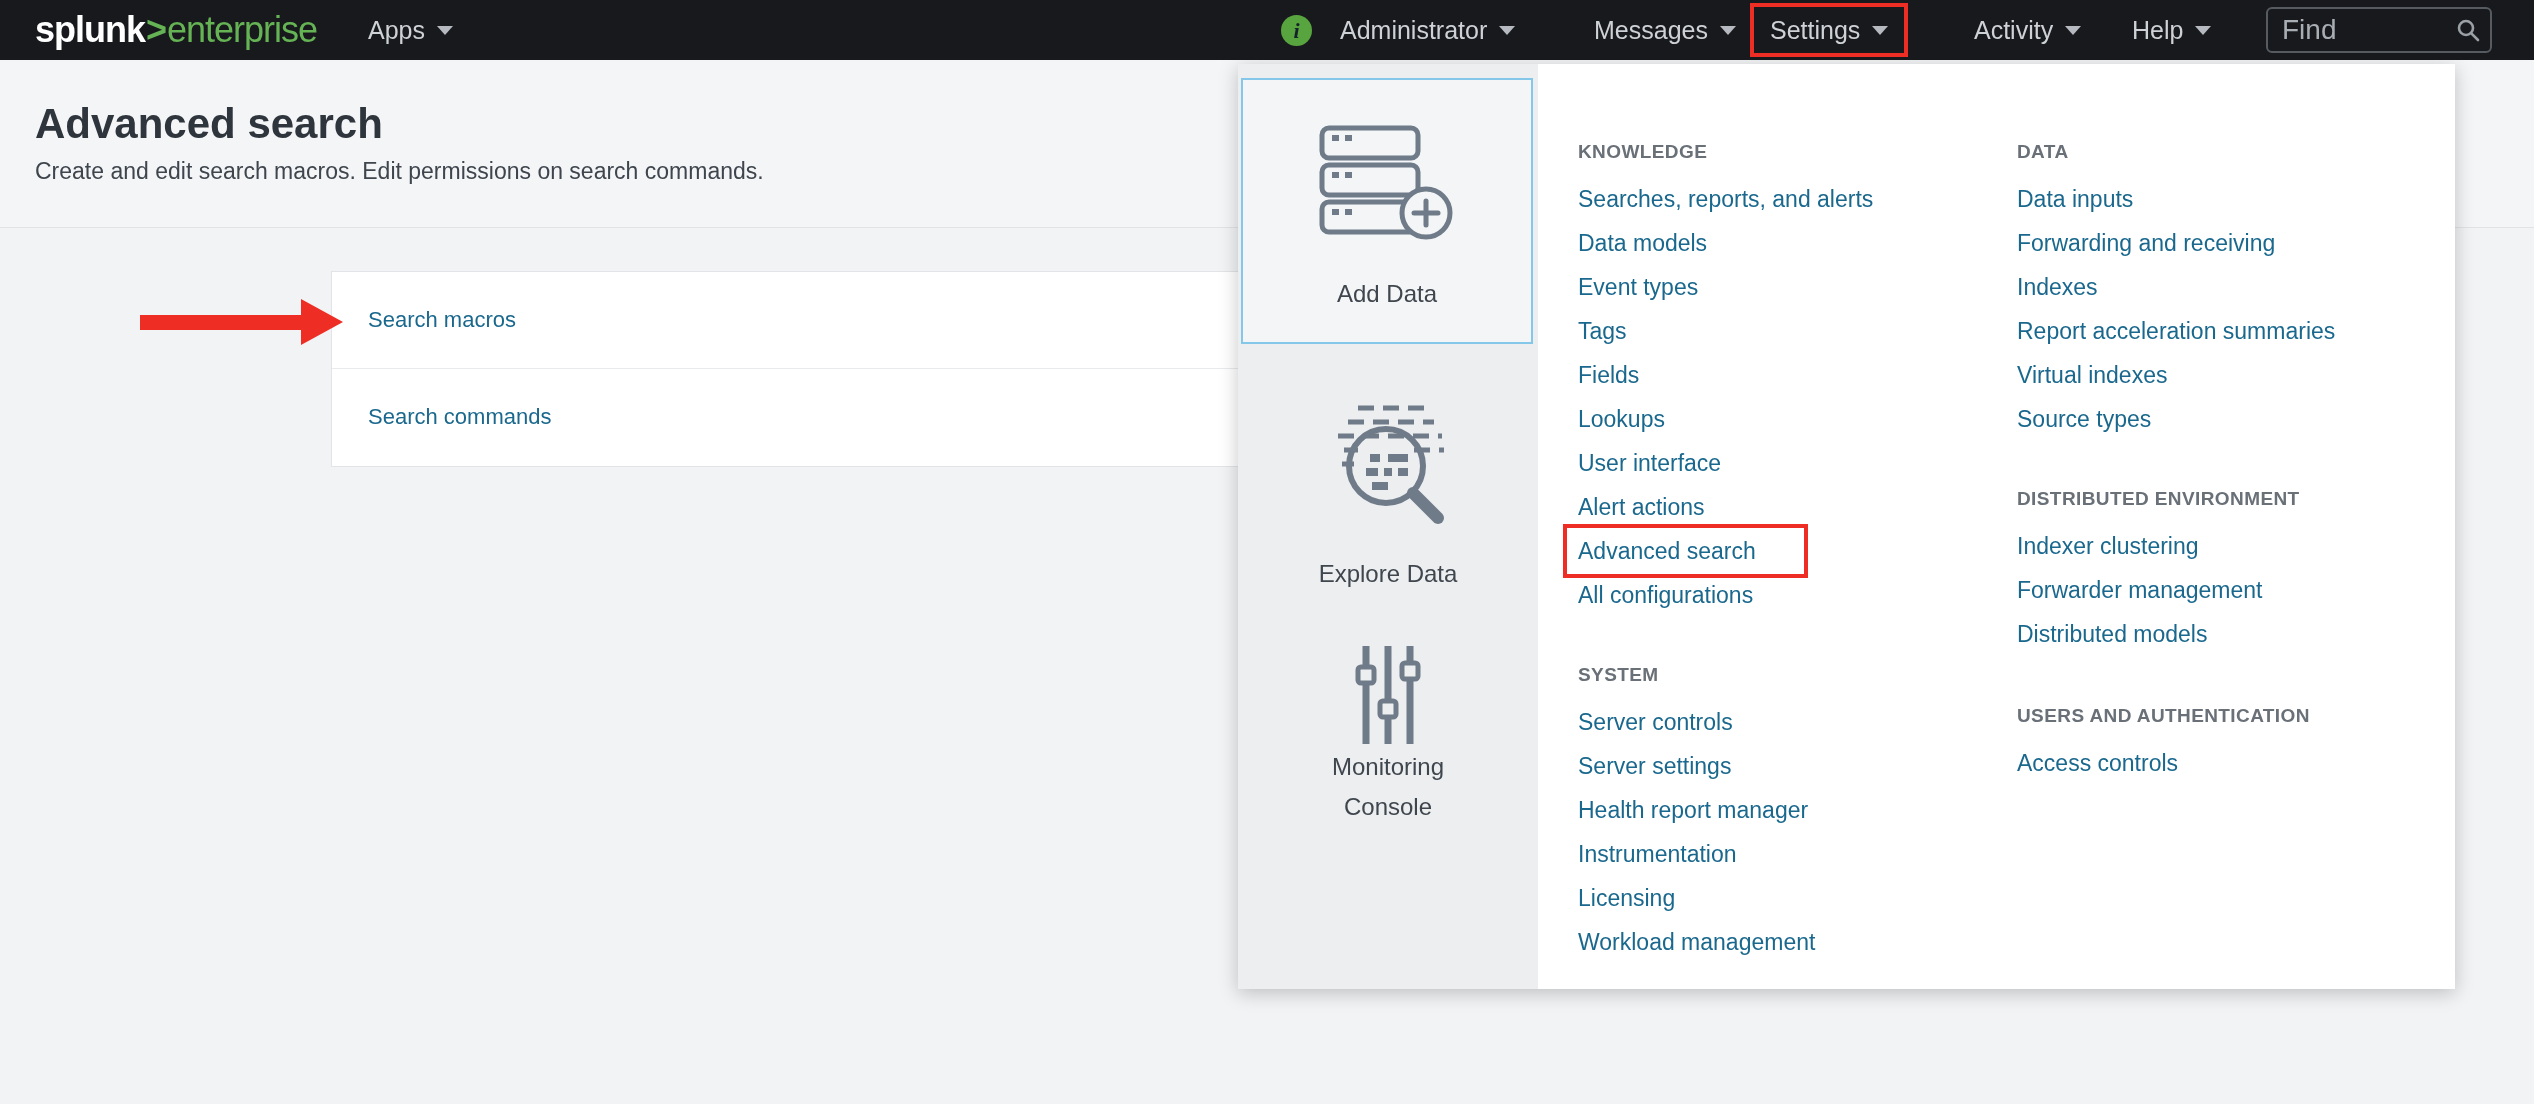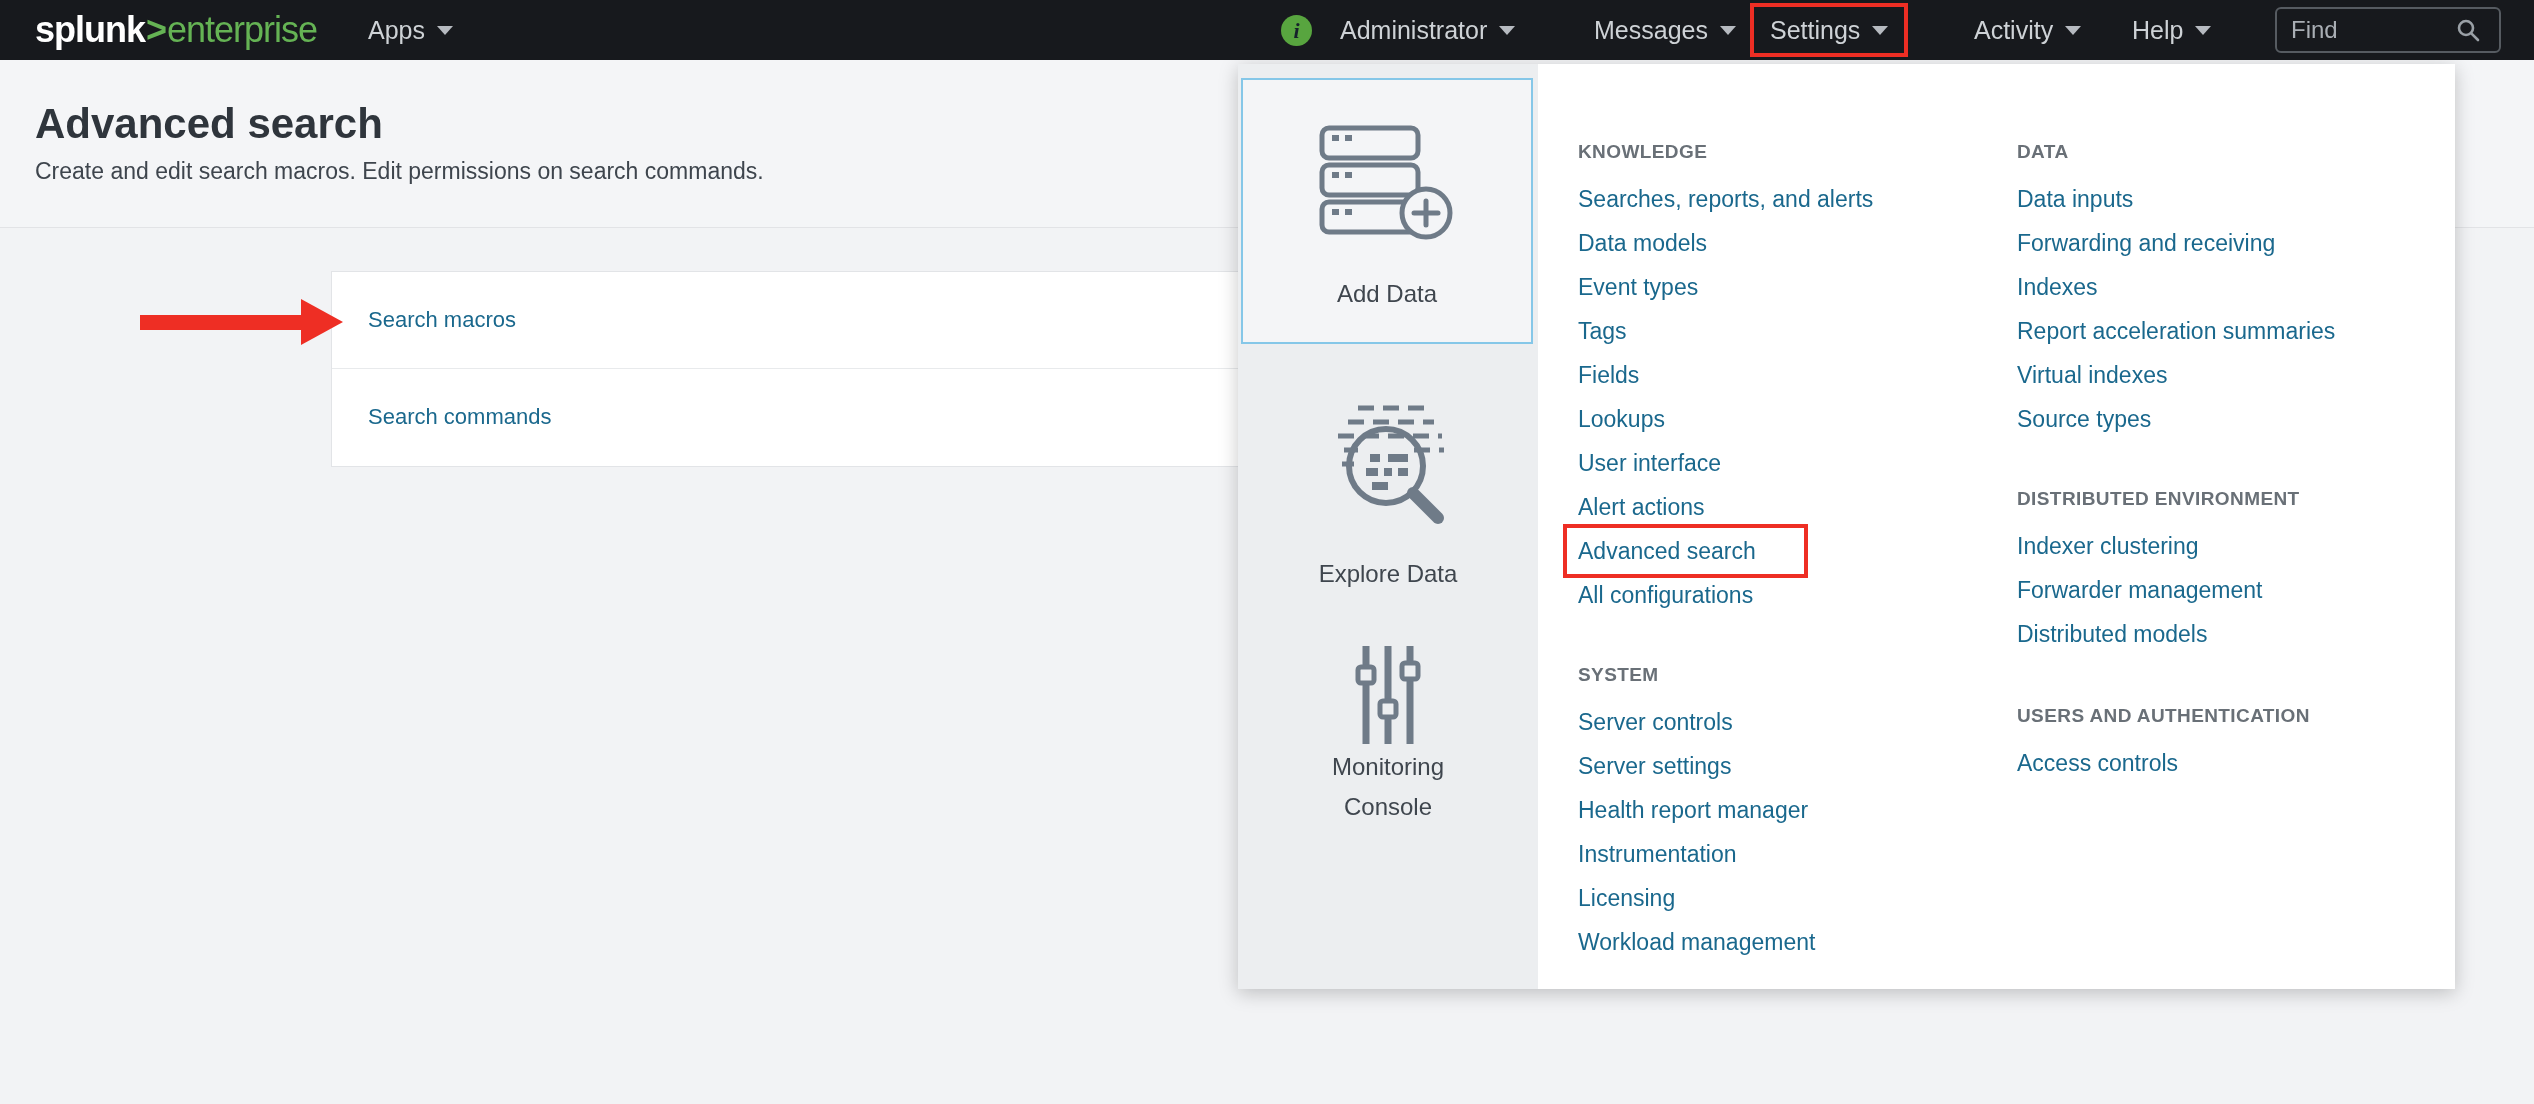--- a/index.html
+++ b/index.html
@@ -10,21 +10,21 @@
   .topbar { position:absolute; left:0; top:0; width:100%; height:60px; background:#17191d; z-index:30; }
   .tb-abs { position:absolute; top:0; height:60px; display:flex; align-items:center; color:#ced2d6; font-size:25px; cursor:pointer; }
   .logo { left:35px; font-size:36px; letter-spacing:-1px; }
   .logo .brand { color:#ffffff; font-weight:bold; }
   .logo .gt { color:#65b354; font-weight:bold; padding:0 1px; }
   .logo .prod { color:#65b354; font-weight:normal; }
   .caret { width:0; height:0; border-left:8px solid transparent; border-right:8px solid transparent; border-top:9px solid #b6bac0; margin-left:12px; display:inline-block; }
   .info-badge { position:absolute; left:1281px; top:15px; width:31px; height:31px; border-radius:50%; background:#58a53f; color:#16222b; font-family:"Liberation Serif", serif; font-weight:bold; font-style:italic; font-size:22px; display:flex; align-items:center; justify-content:center; cursor:pointer; }
   .settings-annot { position:absolute; left:1750px; top:3px; height:54px; border:4px solid #ee2e24; display:flex; align-items:center; padding:0 16px; color:#ced2d6; font-size:25px; cursor:pointer; }
   .findbox { position:absolute; left:2266px; top:7px; width:226px; height:46px; }
-  .findbox input { width:100%; height:100%; background:#17191d; border:2px solid #565b61; border-radius:6px; color:#c8ccd0; font-size:24px; font-family:"Liberation Sans", sans-serif; padding:0 44px 0 14px; outline:none;margin-left:9px; }
+  .findbox input { width:100%; height:100%; background:#17191d; border:2px solid #565b61; border-radius:6px; color:#c8ccd0; font-size:28px; font-family:"Liberation Sans", sans-serif; padding:0 44px 0 14px; outline:none; }
   .findbox input::placeholder { color:#a9aeb4; }
   .find-mag { position:absolute; right:12px; top:11px; pointer-events:none; }
 
   
   .page-head { position:absolute; left:0; top:60px; width:100%; height:168px; background:#f4f5f7; border-bottom:1px solid #e2e3e6; padding:40px 0 0 35px; }
   .page-title { font-size:42px; font-weight:bold; color:#2f353c; }
   .page-sub { margin-top:10px; font-size:23px; color:#3e454d; }
 
   
   .content { position:absolute; left:0; top:228px; width:100%; height:876px; }

